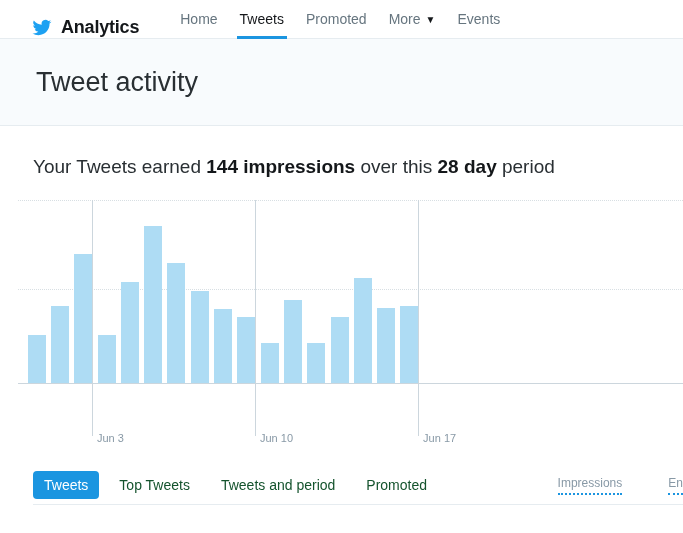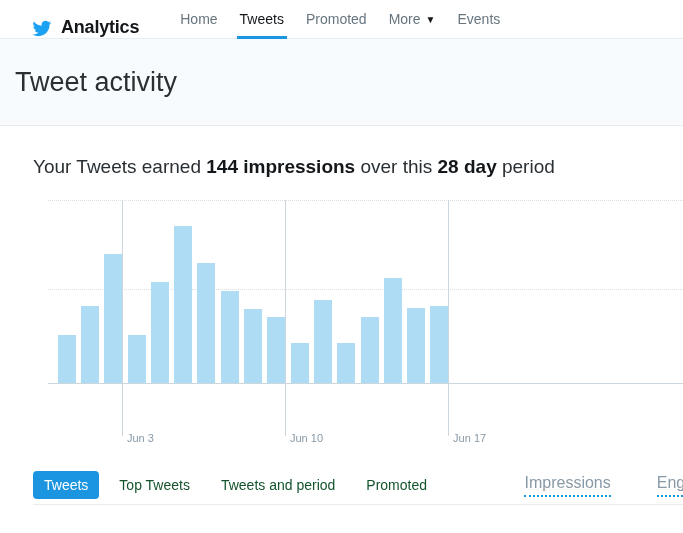--- a/index.html
+++ b/index.html
@@ -13,21 +13,21 @@
   
   .navbar {
     height: 39px;
     background: #ffffff;
     border-bottom: 1px solid #e6ecf0;
     display: flex;
     align-items: center;
     padding-left: 31px;
     position: relative;
   }
-  .brand { display: flex; align-items: flex-end; gap: 8px; margin-right: 30px; margin-top: 16px; }
+  .brand { display: flex; align-items: center; gap: 8px; margin-right: 30px; margin-top: 16px; }
   .bird-icon { width: 22px; height: 19px; display: block; }
   .brand-name {
     font-size: 18px; font-weight: bold; color: #14171a; letter-spacing: -0.2px;
   }
   .nav-links { display: flex; align-items: center; height: 39px; }
   .nav-item {
     font-size: 14px; color: #66757f; padding: 0 11px;
     height: 39px; display: flex; align-items: center;
     cursor: pointer; white-space: nowrap;
   }
@@ -37,37 +37,37 @@
     height: 3px; background: #1b95e0;
   }
   .nav-item .caret { margin-left: 5px; font-size: 10px; color: #14171a; }
 
   
   .title-band {
     height: 87px;
     background: #f8fbfd;
     border-bottom: 1px solid #e6ecf0;
     display: flex; align-items: center;
-    padding-left: 15px;
+    padding-left: 36px;
   }
   .page-title {
     font-size: 27px; color: #292f33; font-weight: normal;
   }
 
   
   .summary {
     padding: 30px 5px 0 33px;
     font-size: 19px; color: #292f33; font-weight: normal;
   }
   .summary b { font-weight: bold; color: #14171a; }
 
   
   .chart-wrap { position: relative; margin-top: 22px; height: 250px; }
   .chart {
-    position: absolute; left: 48px; right: 0; top: 0;
+    position: absolute; left: 18px; right: 0; top: 0;
     height: 190px;
   }
   .gridline {
     position: absolute; left: 0; right: 0; height: 0;
     border-top: 1px dotted #d8dfe3;
   }
   .gridline.g-top { top: 0px; }
   .gridline.g-mid { top: 89px; }
   .baseline {
     position: absolute; left: 0; right: 0; top: 183px;
@@ -96,21 +96,21 @@
     padding: 0 0 0 33px;
   }
   .tab {
     font-size: 14px; color: #14532d; cursor: pointer;
     padding: 6px 11px; border-radius: 4px; margin-right: 9px;
     white-space: nowrap;
   }
   .tab.active { background: #1b95e0; color: #ffffff; }
   .metrics { margin-left: auto; display: flex; align-items: center; }
   .metric {
-    font-size: 16px; color: #8899a6; cursor: pointer;
+    font-size: 12px; color: #8899a6; cursor: pointer;
     padding-bottom: 3px; border-bottom: 2px dotted #1b95e0;
     margin-left: 46px; white-space: nowrap;
   }
   .metric.clipped { margin-right: -20px; }
   .tabbar-rule {
     position: absolute; left: 33px; right: 0; top: 504px;
     border-top: 1px solid #e6ecf0;
   }
 </style>
 </head>

